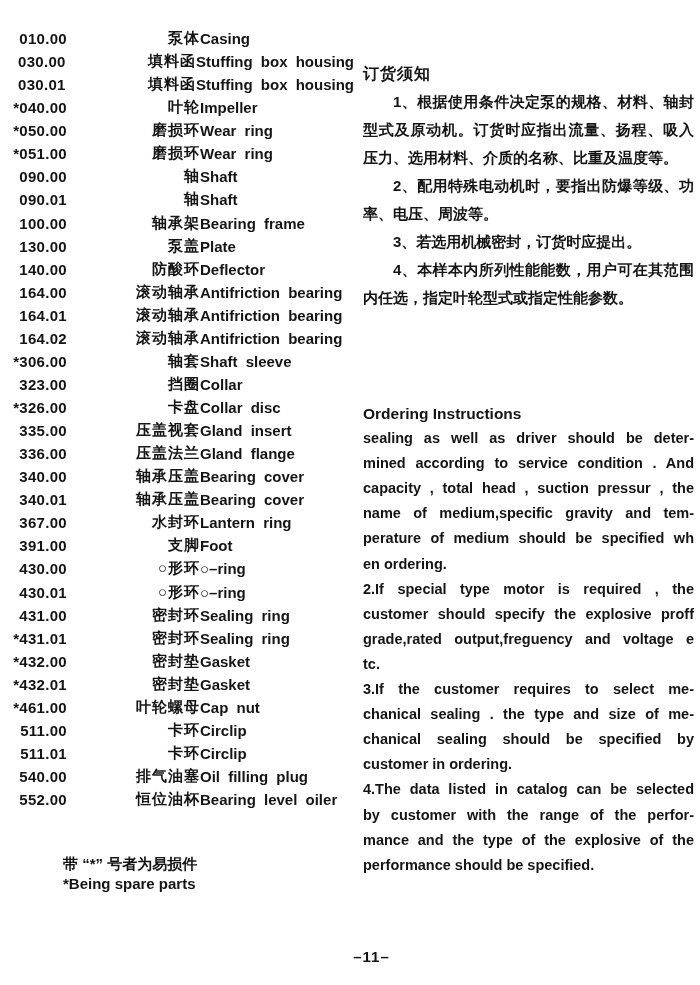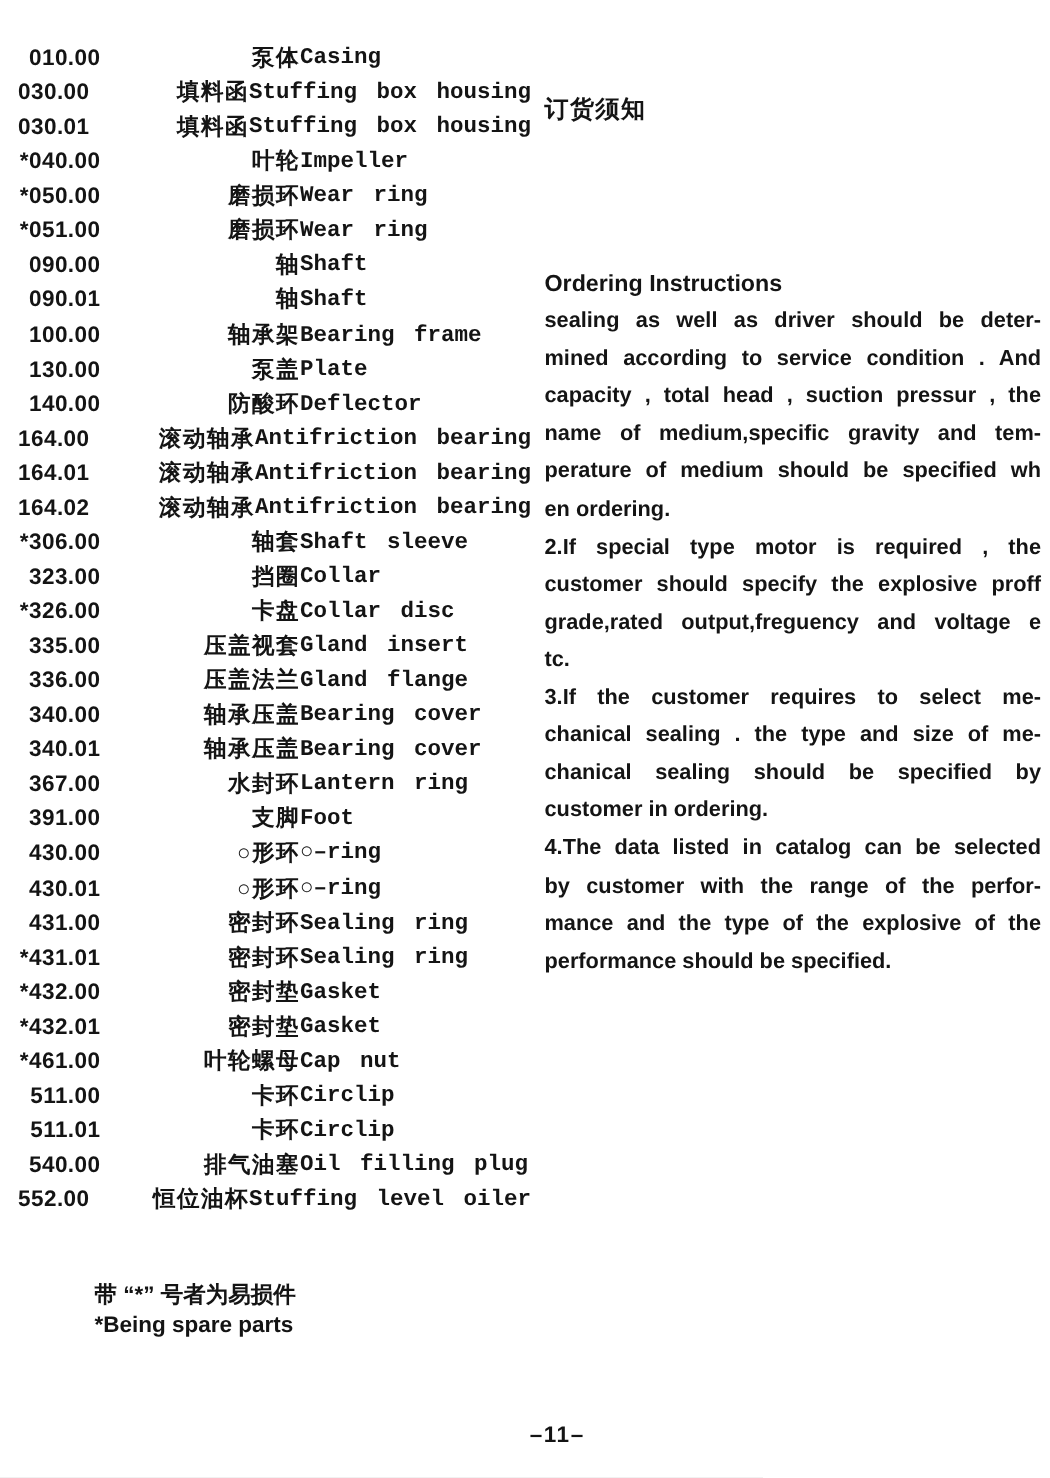--- a/index.html
+++ b/index.html
@@ -12,21 +12,21 @@
     font-family:"Liberation Sans", sans-serif;
     font-weight:700;
     overflow:hidden;
     padding-left:43px;
   }
   
   .parts-table { position:absolute; left:12px; top:27px; width:342px; }
   .prow { display:flex; align-items:center; height:23.07px; }
   .pno  { width:55px; text-align:right; font-size:15px; letter-spacing:0.3px; white-space:nowrap; }
   .pcn  { width:120px; margin-left:13px; text-align:right; font-size:15px; letter-spacing:1px; white-space:nowrap; }
-  .pen  { flex:1; font-size:15px; word-spacing:4px; white-space:nowrap;font-family:Liberation Mono, monospace; }
+  .pen  { flex:1; font-size:15px; word-spacing:4px; white-space:nowrap; }
   
   .footnote { position:absolute; left:63px; top:854px; font-size:15px; line-height:19.5px; }
   .footnote div { white-space:nowrap; }
   
   .right-col { position:absolute; left:363px; top:22px; width:331px;margin-top:38px; }
   .cn-title { font-size:16px; line-height:28px; letter-spacing:1px; }
   .cnline { font-size:15px; line-height:28px; white-space:nowrap; }
   .cnline.just { text-align:justify; text-align-last:justify; white-space:normal; }
   .cnline.indent { padding-left:30px; }
   .en-block { margin-top:89px; }
@@ -203,31 +203,41 @@
       <div class="pen">Circlip</div>
     </div>
       <div class="prow">
       <div class="pno">540.00</div>
       <div class="pcn">排气油塞</div>
       <div class="pen">Oil filling plug</div>
     </div>
       <div class="prow">
       <div class="pno">552.00</div>
       <div class="pcn">恒位油杯</div>
-      <div class="pen">Stuffing level oiler</div>
+      <div class="pen">Bearing level oiler</div>
     </div>
     </div>
 
   <div class="footnote">
     <div>带 “*” 号者为易损件</div>
     <div>*Being spare parts</div>
   </div>
 
   <div class="right-col">
     <div class="cn-title">订货须知</div>
+    <div>
+        <div class="cnline just indent">1、根据使用条件决定泵的规格、材料、轴封</div>
+        <div class="cnline just">型式及原动机。订货时应指出流量、扬程、吸入</div>
+        <div class="cnline">压力、选用材料、介质的名称、比重及温度等。</div>
+        <div class="cnline just indent">2、配用特殊电动机时，要指出防爆等级、功</div>
+        <div class="cnline">率、电压、周波等。</div>
+        <div class="cnline indent">3、若选用机械密封，订货时应提出。</div>
+        <div class="cnline just indent">4、本样本内所列性能能数，用户可在其范围</div>
+        <div class="cnline">内任选，指定叶轮型式或指定性能参数。</div>
+      </div>
     <div class="en-block">
       <div class="en-title">Ordering Instructions</div>
       <div>
           <div class="enline just">sealing as well as driver should be deter-</div>
           <div class="enline just">mined according to service condition . And</div>
           <div class="enline just">capacity , total head , suction pressur , the</div>
           <div class="enline just">name of medium,specific gravity and tem-</div>
           <div class="enline just">perature of medium should be specified wh</div>
           <div class="enline">en ordering.</div>
           <div class="enline just">2.If special type motor is required , the</div>

